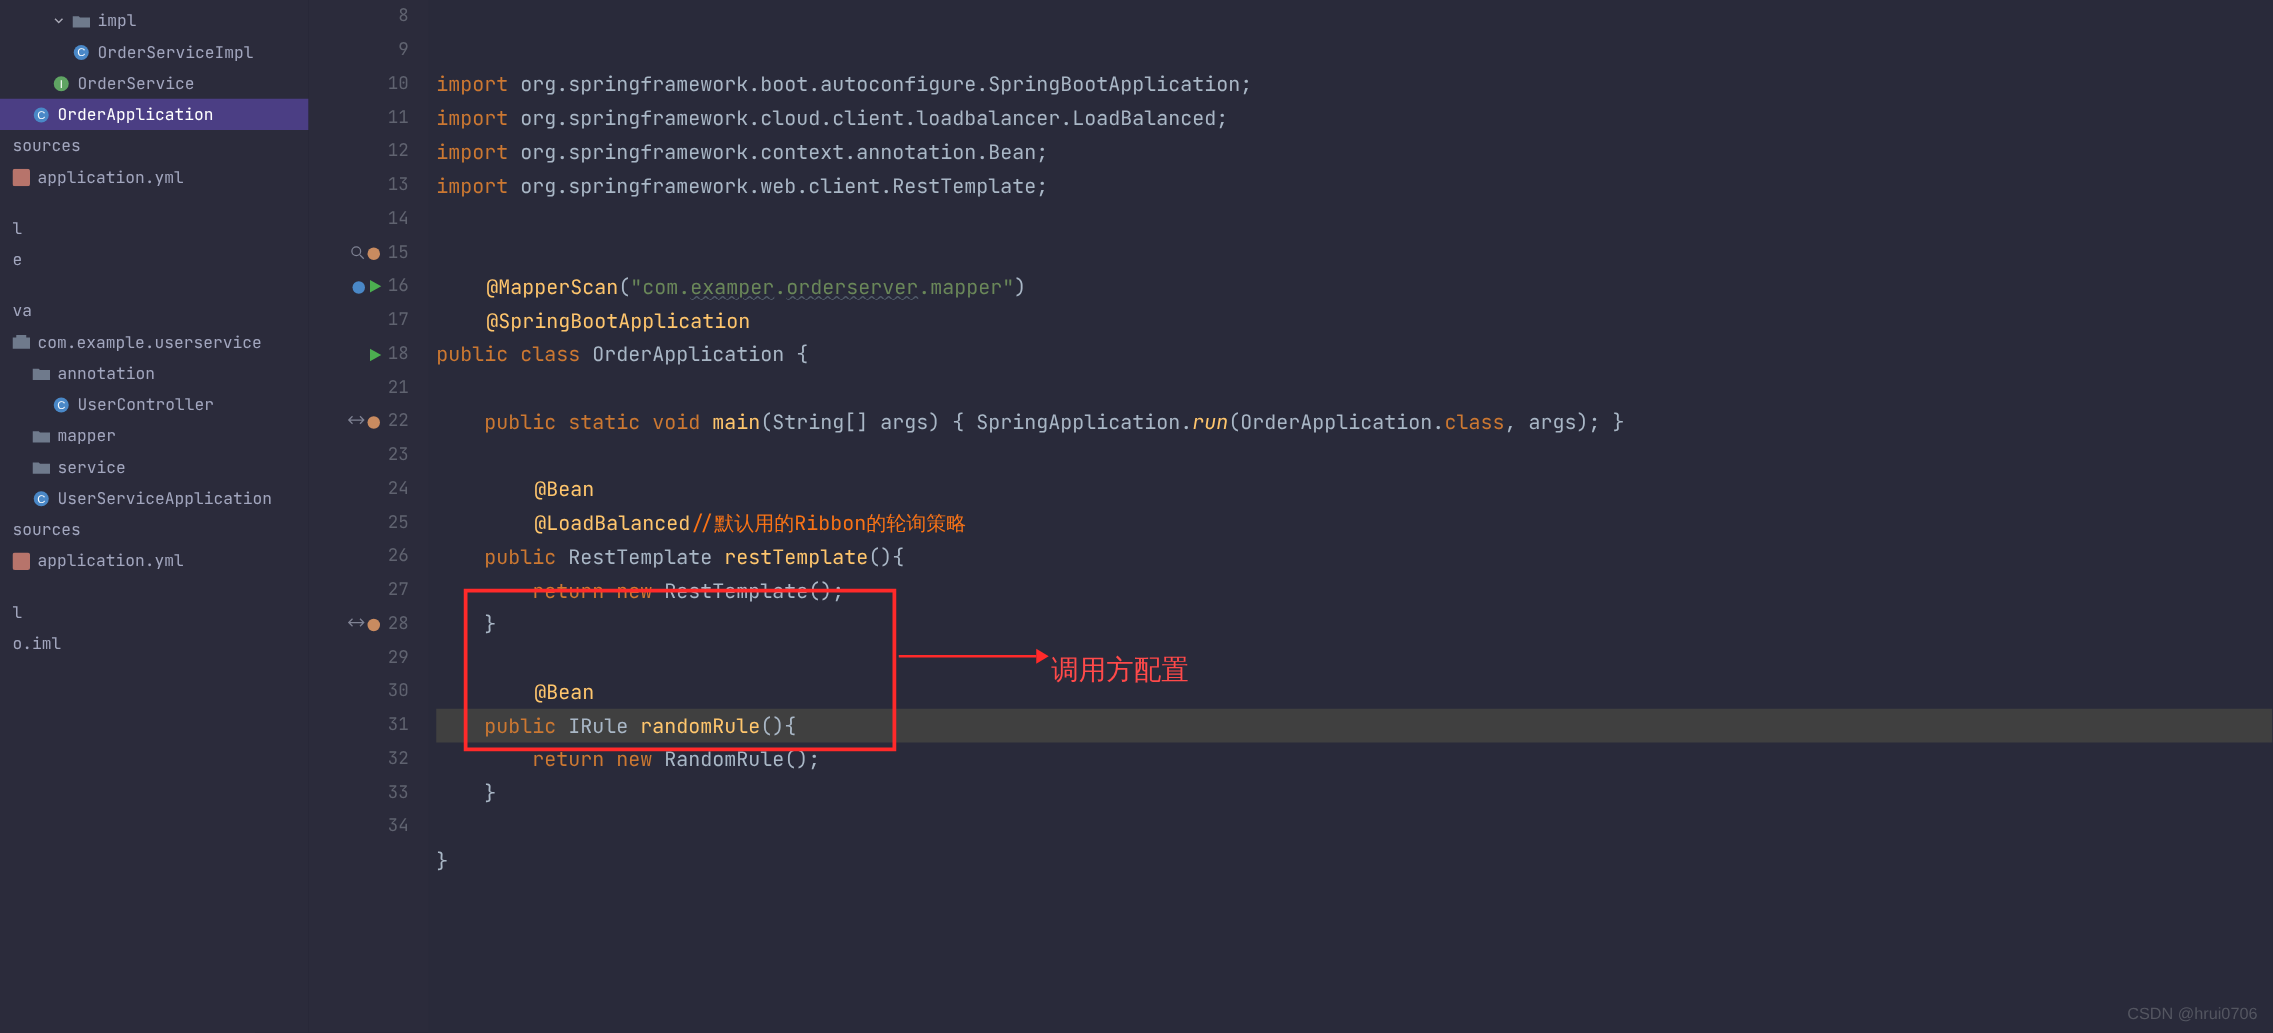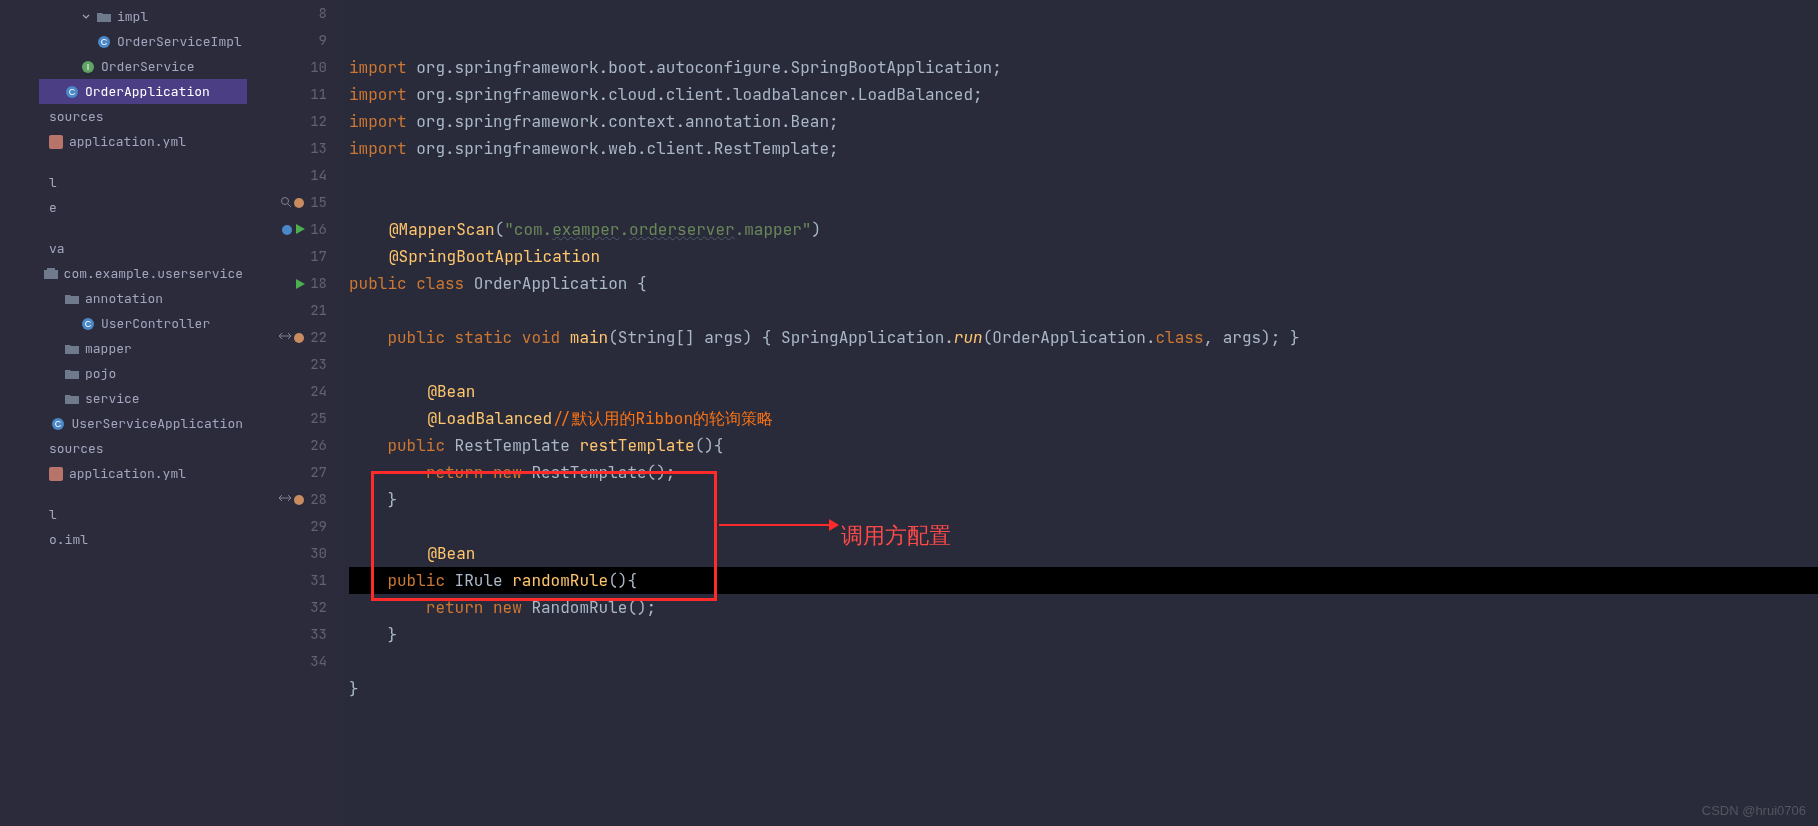--- a/index.html
+++ b/index.html
@@ -11,21 +11,20 @@
     width:1818px; height:826px;
     overflow:hidden; position:relative;
   }
   .ide { display:flex; height:100%; }
   .project-tree {
     width:247px;
     background:#2b2b3b;
     padding-top:4px;
     font-size:13px;
     overflow:hidden;
-    padding-left:39px;
   }
   .tree-item {
     display:flex; align-items:center;
     padding:3px 4px;
     cursor:pointer;
     white-space:nowrap;
     color:#a2a6be;
     line-height:19px;
   }
   .tree-item.selected { background:#4b3e84; color:#fff; }
@@ -49,21 +48,21 @@
   .code {
     flex:1;
     font-size:16px;
     line-height:27px;
     padding-left:6px;
     white-space:pre;
     font-family: "JetBrains Mono", Consolas, monospace;
     position:relative;
   }
   .code-line { height:27px; }
-  .cursor-line { background:#000000; }
+  .cursor-line { background:#404040; }
   .kw  { color:#cc7832; }
   .id  { color:#a9b7c6; }
   .ann { color:#ffc66d;padding-left:40px; }
   .str { color:#6a8759; }
   .comment { color:#f97316;text-align:right; }
   .cls { color:#a9b7c6; }
   .pun { color:#a9b7c6; }
   .method { color:#ffc66d;margin-top:47px; }
   .italic { font-style:italic; }
   .wavy { text-decoration: underline wavy #4f5a68; text-decoration-thickness:1px; }
@@ -214,29 +213,20 @@
         </span>
         <span>mapper</span>
       </div>
       <div class="tree-item">
         <span class="indent" style="width: 22px;"></span>
         <span class="ico">
           <svg width="14" height="12">
             <path d="M0 2h5l1 1h8v8H0z" fill="#6f7a8c"></path>
           </svg>
         </span>
-        <span>pojo</span>
-      </div>
-      <div class="tree-item">
-        <span class="indent" style="width: 22px;"></span>
-        <span class="ico">
-          <svg width="14" height="12">
-            <path d="M0 2h5l1 1h8v8H0z" fill="#6f7a8c"></path>
-          </svg>
-        </span>
         <span>service</span>
       </div>
       <div class="tree-item">
         <span class="indent" style="width: 22px;"></span>
         <span class="ico">
           <svg width="14" height="14">
             <circle cx="7" cy="7" r="6" fill="#4a88c7"></circle>
             <text x="7" y="10" text-anchor="middle" font-size="9" fill="#fff" font-family="sans-serif">C</text>
           </svg>
         </span>

